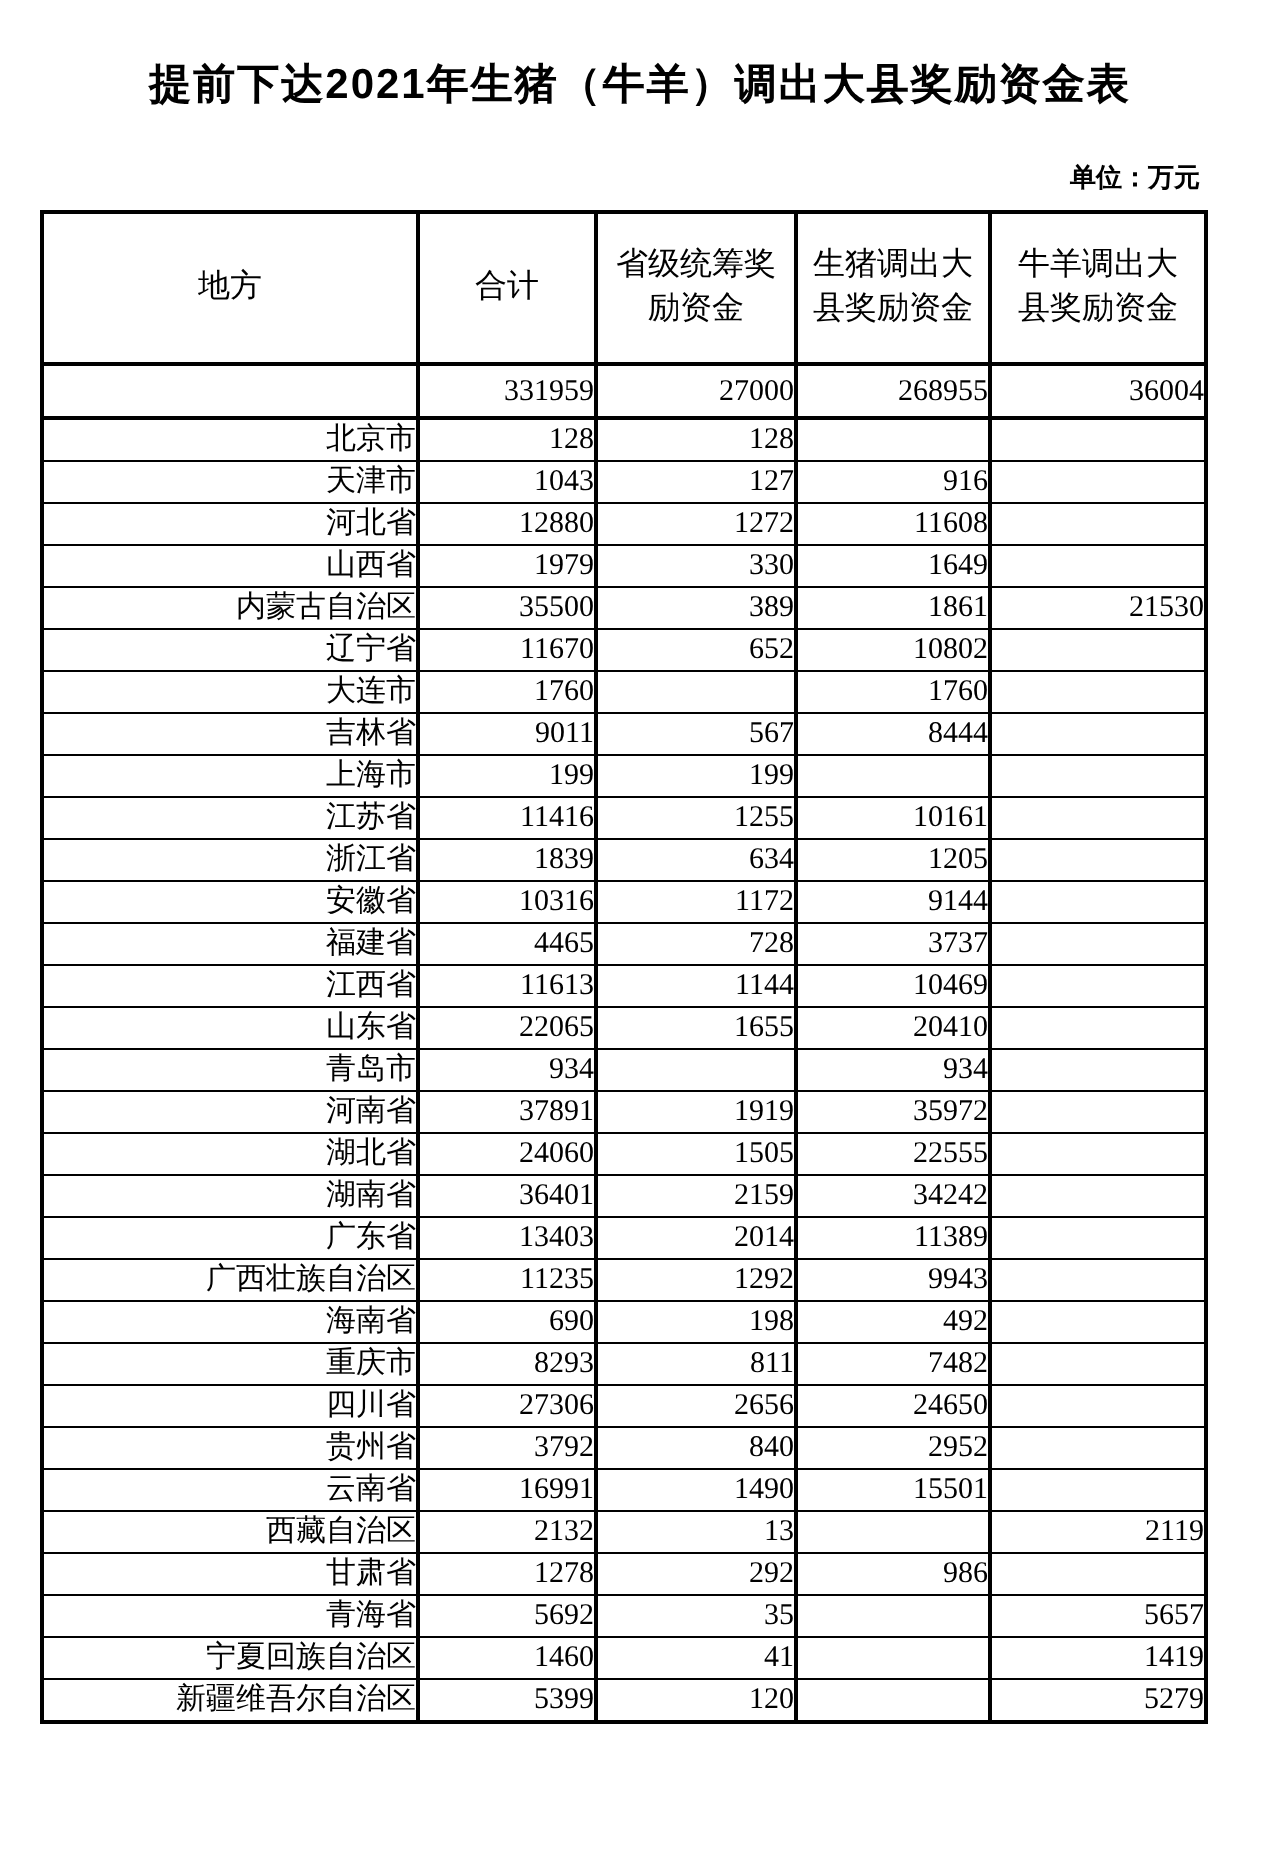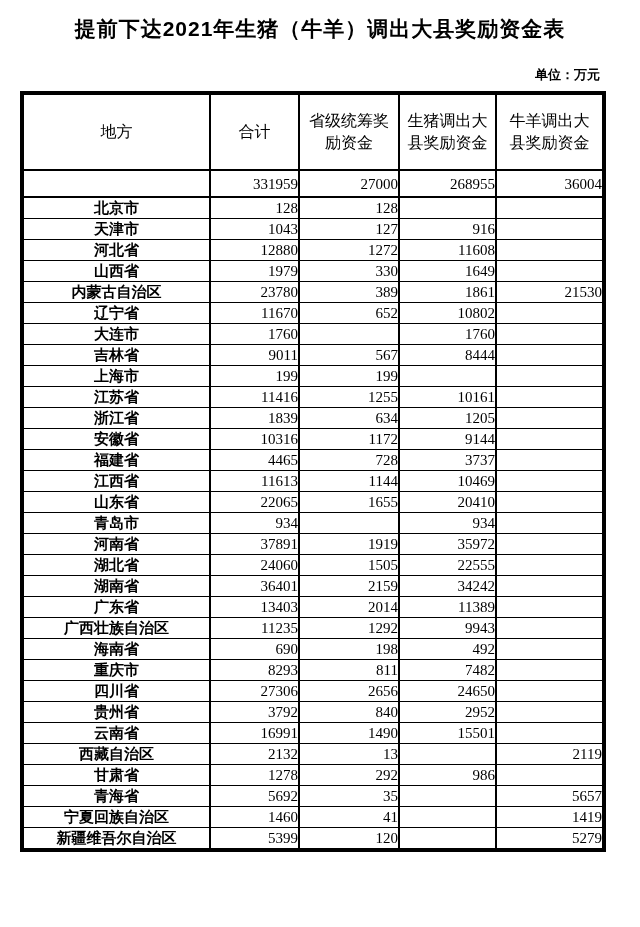--- a/index.html
+++ b/index.html
@@ -8,21 +8,21 @@
     background: #ffffff;
   }
   body {
     width: 640px;
     height: 927px;
     font-family: "Liberation Serif", "DejaVu Serif", serif;
     color: #000000;
     overflow: hidden;
   }
   .page {
-    padding-top: 14px;
+    padding-top: 28px;
   }
   .title {
     text-align: center;
     font-family: "Liberation Sans", "DejaVu Sans", sans-serif;
     font-weight: 700;
     font-size: 21px;
     letter-spacing: 1px;
     line-height: 30px;
   }
   .unit-note {
@@ -34,21 +34,21 @@
     font-size: 13px;
     padding-right: 2px;
     box-sizing: border-box;
     font-weight: bold;
   }
   table.reward-table {
     table-layout: fixed;
     width: 582px;
     margin-left: 20px;
     border-collapse: collapse;
-    border: 4px solid #000000;
+    border: 2px solid #000000;
   }
   table.reward-table th,
   table.reward-table td {
     border: 1px solid #000;
     border-left-width: 2px;
     border-right-width: 2px;
     overflow: hidden;
   }
   table.reward-table thead th {
     height: 74px;
@@ -66,22 +66,21 @@
     font-size: 15px;
     line-height: 20px;
     padding: 0;
     vertical-align: middle;
   }
   table.reward-table tr.total-row td {
     height: 25px;
     border-bottom-width: 2px;
   }
   td.region-cell {
-    text-align: center;
-    font-weight: bold;
+    text-align: right;
   }
   td.num-cell {
     text-align: right;
     padding-right: 3px;
   }
 </style>
 </head>
 <body>
 
 <div class="page">
@@ -139,21 +138,21 @@
         </tr>
         <tr>
           <td class="region-cell">山西省</td>
           <td class="num-cell">1979</td>
           <td class="num-cell">330</td>
           <td class="num-cell">1649</td>
           <td class="num-cell"></td>
         </tr>
         <tr>
           <td class="region-cell">内蒙古自治区</td>
-          <td class="num-cell">23780</td>
+          <td class="num-cell">35500</td>
           <td class="num-cell">389</td>
           <td class="num-cell">1861</td>
           <td class="num-cell">21530</td>
         </tr>
         <tr>
           <td class="region-cell">辽宁省</td>
           <td class="num-cell">11670</td>
           <td class="num-cell">652</td>
           <td class="num-cell">10802</td>
           <td class="num-cell"></td>

